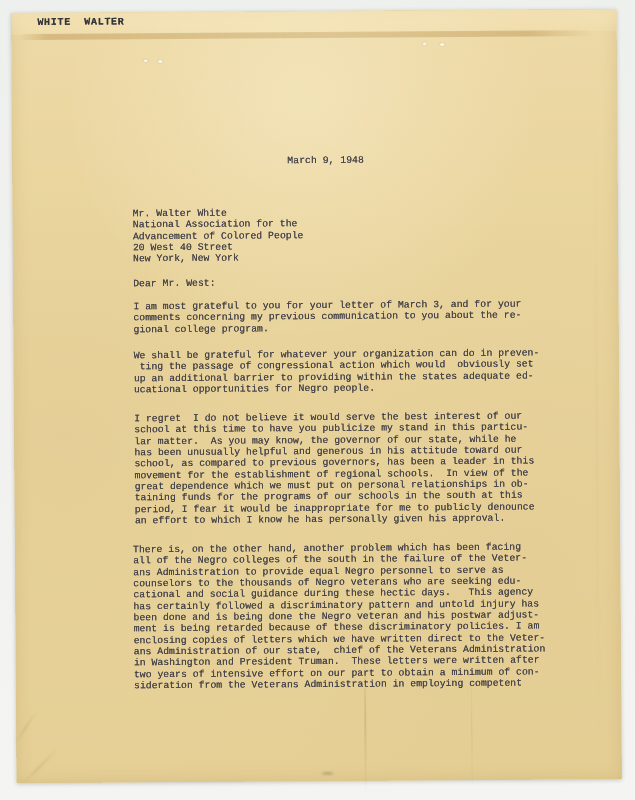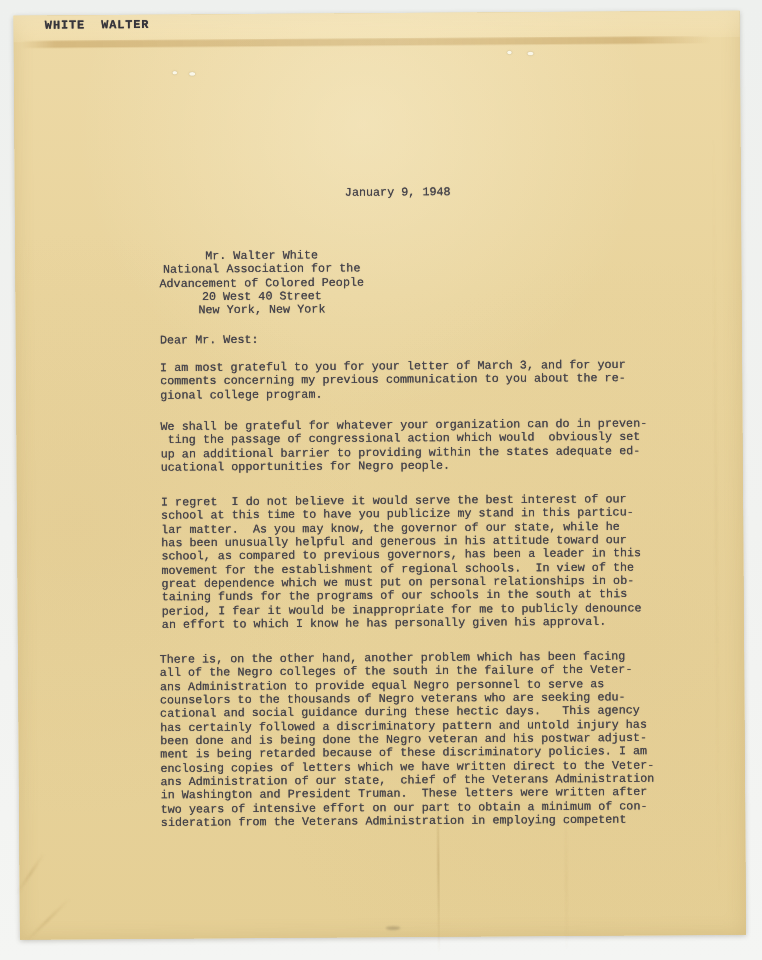--- a/index.html
+++ b/index.html
@@ -62,21 +62,21 @@
   }
   .type {
     position: absolute;
     font-size: 9.8px;
     line-height: 11.35px;
     color: #46444c;
     white-space: pre;
     text-shadow: 0 0 0.6px rgba(52,50,58,0.85);
   }
   .date-line      { left: 275px; top: 144px; }
-  .recipient      { left: 120px; top: 196px; text-align: center; }
+  .recipient      { left: 120px; top: 196px; }
   .salutation-line{ left: 120px; top: 266px; }
   .para-1         { left: 120px; top: 289px; }
   .para-2         { left: 120px; top: 338px; }
   .para-3         { left: 120px; top: 401px; }
   .para-4         { left: 118px; top: 532px; }
   .crease {
     position: absolute;
     background: linear-gradient(to bottom, rgba(170,140,80,0), rgba(170,140,80,0.30), rgba(170,140,80,0));
     pointer-events: none;
   }
@@ -113,21 +113,21 @@
 
     <div class="tab-strip"></div>
     <div class="strip-shadow"></div>
     <span class="tab-text">WHITE  WALTER</span>
 
     <span class="speck speck-1"></span>
     <span class="speck speck-2"></span>
     <span class="speck speck-3"></span>
     <span class="speck speck-4"></span>
 
-    <div class="type date-line">January 9, 1948</div>
+    <div class="type date-line">March 9, 1948</div>
 
     <div class="type recipient">Mr. Walter White
 National Association for the
 Advancement of Colored People
 20 West 40 Street
 New York, New York</div>
 
     <div class="type salutation-line">Dear Mr. West:</div>
 
     <div class="type para-1">I am most grateful to you for your letter of March 3, and for your

